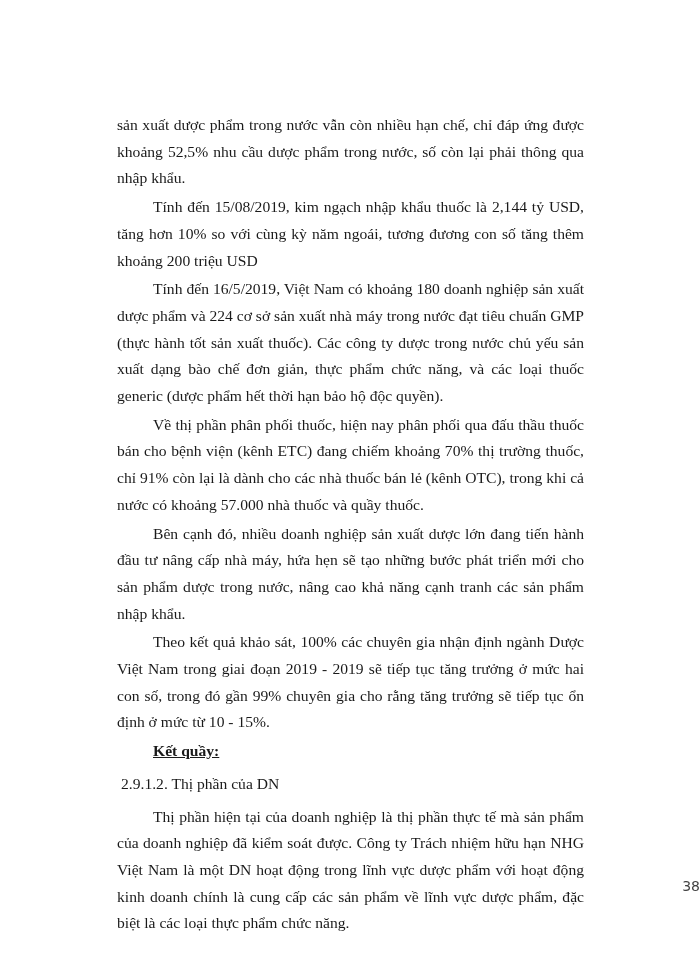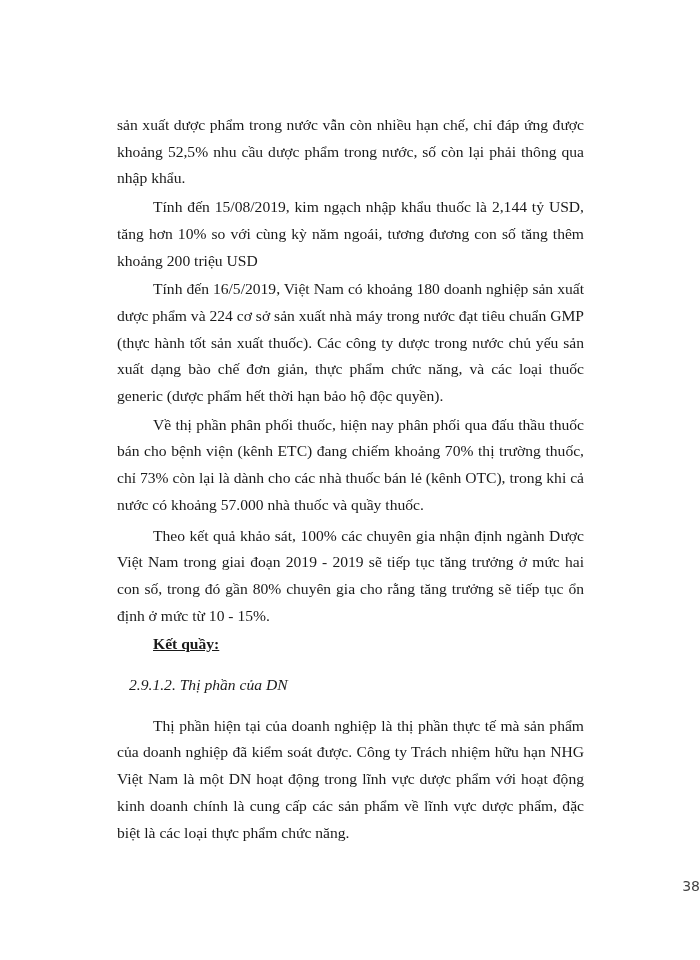--- a/index.html
+++ b/index.html
@@ -17,44 +17,45 @@
     margin: 0 0 0 0;
     line-height: 26.7px;
     text-align: justify;
   }
   .indent { text-indent: 36px; }
   .heading-bold {
     font-weight: bold; text-decoration: underline;
     padding-left: 36px; line-height: 26.7px; margin: 0;
   }
   .heading-italic {
-    font-style: italic; line-height: 26.7px; margin: 12px;
+    line-height: 26.7px; margin: 4px;
   }
   .gap { height: 2px; }
   .page-number {
     position: absolute; left: 0; width: 700px; top: 876px;
     text-align: right; font-size: 14px; color: #444;
     font-family: "DejaVu Sans", sans-serif;
   }
 </style>
 </head>
 <body>
 
 <div class="page">
   <div class="body-text">
     <p class="p">sản xuất dược phẩm trong nước vẫn còn nhiều hạn chế, chỉ đáp ứng được khoảng 52,5% nhu cầu dược phẩm trong nước, số còn lại phải thông qua nhập khẩu.</p>
     <div class="gap"></div>
     <p class="p indent">Tính đến 15/08/2019, kim ngạch nhập khẩu thuốc là 2,144 tỷ USD, tăng hơn 10% so với cùng kỳ năm ngoái, tương đương con số tăng thêm khoảng 200 triệu USD</p>
     <div class="gap"></div>
     <p class="p indent">Tính đến 16/5/2019, Việt Nam có khoảng 180 doanh nghiệp sản xuất dược phẩm và 224 cơ sở sản xuất nhà máy trong nước đạt tiêu chuẩn GMP (thực hành tốt sản xuất thuốc). Các công ty dược trong nước chủ yếu sản xuất dạng bào chế đơn giản, thực phẩm chức năng, và các loại thuốc generic (dược phẩm hết thời hạn bảo hộ độc quyền).</p>
     <div class="gap"></div>
-    <p class="p indent">Về thị phần phân phối thuốc, hiện nay phân phối qua đấu thầu thuốc bán cho bệnh viện (kênh ETC) đang chiếm khoảng 70% thị trường thuốc, chỉ 73% còn lại là dành cho các nhà thuốc bán lẻ (kênh OTC), trong khi cả nước có khoảng 57.000 nhà thuốc và quầy thuốc.</p>
+    <p class="p indent">Về thị phần phân phối thuốc, hiện nay phân phối qua đấu thầu thuốc bán cho bệnh viện (kênh ETC) đang chiếm khoảng 70% thị trường thuốc, chỉ 91% còn lại là dành cho các nhà thuốc bán lẻ (kênh OTC), trong khi cả nước có khoảng 57.000 nhà thuốc và quầy thuốc.</p>
     <div class="gap"></div>
+    <p class="p indent">Bên cạnh đó, nhiều doanh nghiệp sản xuất dược lớn đang tiến hành đầu tư nâng cấp nhà máy, hứa hẹn sẽ tạo những bước phát triển mới cho sản phẩm dược trong nước, nâng cao khả năng cạnh tranh các sản phẩm nhập khẩu.</p>
     <div class="gap"></div>
-    <p class="p indent">Theo kết quả khảo sát, 100% các chuyên gia nhận định ngành Dược Việt Nam trong giai đoạn 2019 - 2019 sẽ tiếp tục tăng trưởng ở mức hai con số, trong đó gần 80% chuyên gia cho rằng tăng trưởng sẽ tiếp tục ổn định ở mức từ 10 - 15%.</p>
+    <p class="p indent">Theo kết quả khảo sát, 100% các chuyên gia nhận định ngành Dược Việt Nam trong giai đoạn 2019 - 2019 sẽ tiếp tục tăng trưởng ở mức hai con số, trong đó gần 99% chuyên gia cho rằng tăng trưởng sẽ tiếp tục ổn định ở mức từ 10 - 15%.</p>
     <div class="gap"></div>
     <p class="heading-bold">Kết quầy:</p>
     <div class="gap"></div>
     <p class="heading-italic">2.9.1.2. Thị phần của DN</p>
     <div class="gap"></div>
     <p class="p indent">Thị phần hiện tại của doanh nghiệp là thị phần thực tế mà sản phẩm của doanh nghiệp đã kiểm soát được. Công ty Trách nhiệm hữu hạn NHG Việt Nam là một DN hoạt động trong lĩnh vực dược phẩm với hoạt động kinh doanh chính là cung cấp các sản phẩm về lĩnh vực dược phẩm, đặc biệt là các loại thực phẩm chức năng.</p>
   </div>
   <div class="page-number">38</div>
 </div>
 

